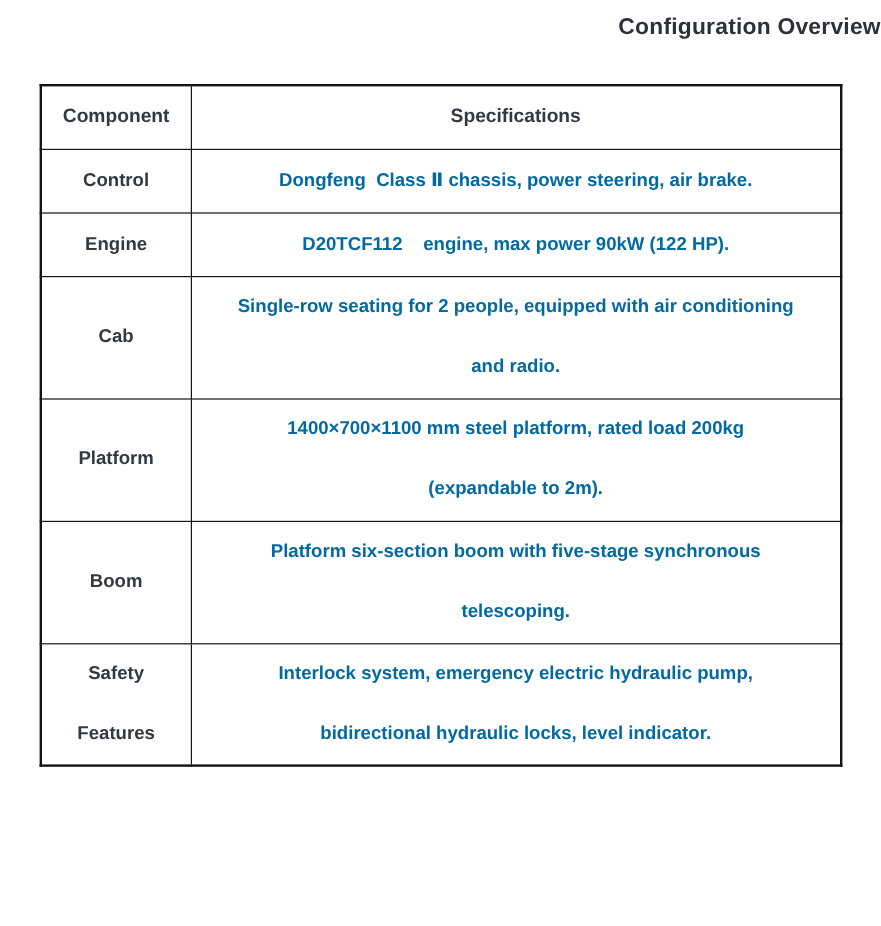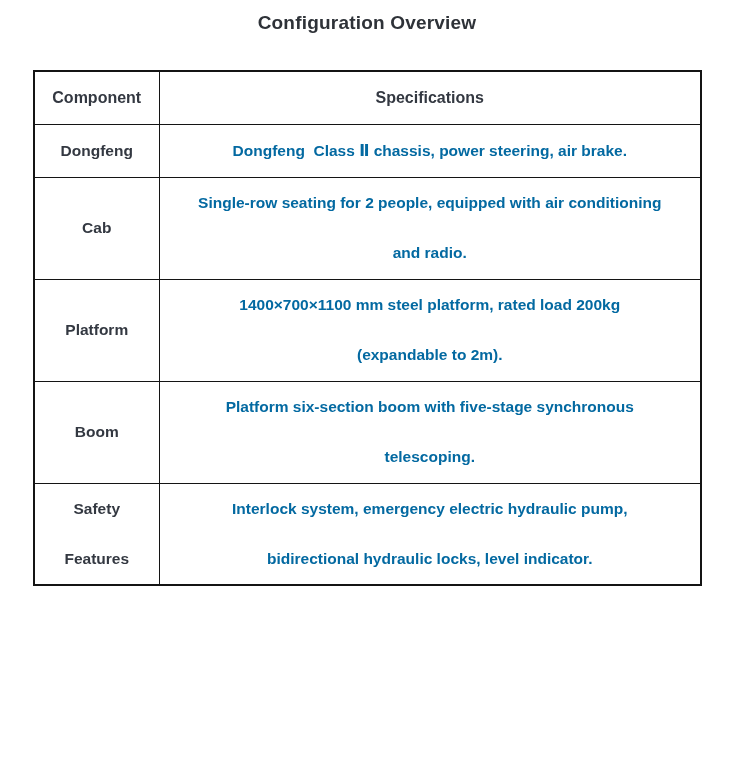--- a/index.html
+++ b/index.html
@@ -10,21 +10,21 @@
   }
   .page {
     width: 734px;
     height: 772px;
     background: #ffffff;
     box-sizing: border-box;
     padding-top: 9px;
     overflow: hidden;
   }
   .doc-title {
-    text-align: center;
+    text-align: right;
     font-size: 19px;
     font-weight: bold;
     color: #2e3238;
     letter-spacing: 0.2px;
     margin: 0;
     line-height: 28px;
   }
   table.config-table {
     border-collapse: collapse;
     table-layout: fixed;
@@ -79,22 +79,26 @@
       <col class="col-spec">
     </colgroup>
     <thead>
       <tr class="row-single">
         <th>Component</th>
         <th>Specifications</th>
       </tr>
     </thead>
     <tbody>
       <tr class="row-single">
-        <td class="component-cell">Dongfeng</td>
+        <td class="component-cell">Control</td>
         <td class="spec-cell">Dongfeng  Class Ⅱ chassis, power steering, air brake.</td>
+      </tr>
+      <tr class="row-single">
+        <td class="component-cell">Engine</td>
+        <td class="spec-cell">D20TCF112    engine, max power 90kW (122 HP).</td>
       </tr>
       <tr class="row-double">
         <td class="component-cell">Cab</td>
         <td class="spec-cell">Single-row seating for 2 people, equipped with air conditioning
 and radio.</td>
       </tr>
       <tr class="row-double">
         <td class="component-cell">Platform</td>
         <td class="spec-cell">1400×700×1100 mm steel platform, rated load 200kg
 (expandable to 2m).</td>

